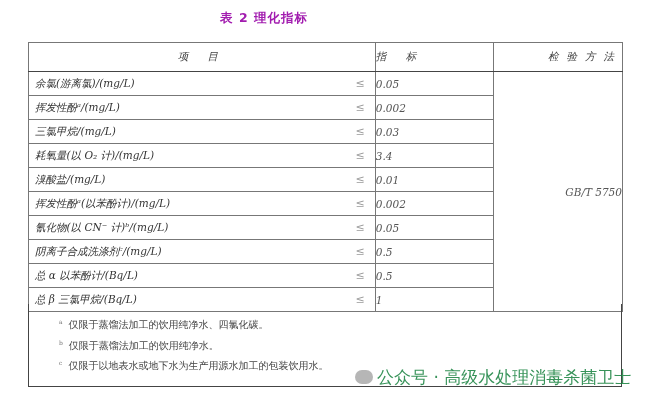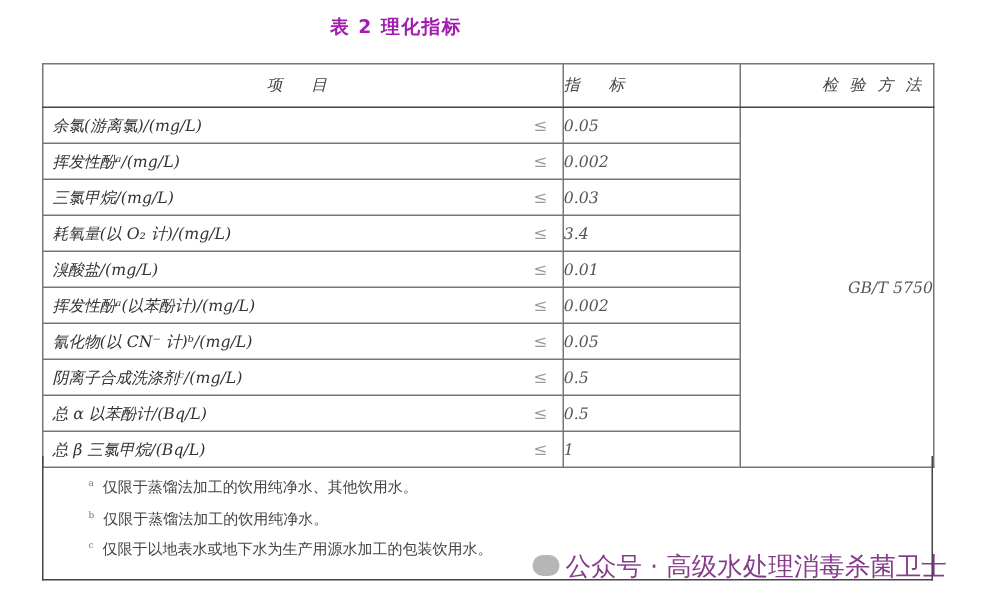--- a/index.html
+++ b/index.html
@@ -16,21 +16,21 @@
   .c3 { width:128px; text-align:right;margin-top:16px; }
   .item { display:flex; justify-content:space-between; align-items:center; padding:0 10px 0 6px; color:#333; }
   .le { color:#999; font-size:11px; }
   .val { color:#555; }
   .method { color:#555; letter-spacing:0; }
   .notes { position:absolute; left:28px; top:304px; width:592px; height:82px;
            border:1.5px solid #444; border-top:none; font-size:10px; color:#444; }
   .note { position:absolute; left:30px; }
   .note sup { font-size:6px; margin-right:6px; color:#777; }
   .watermark { position:absolute; left:355px; top:366px; font-family:"DejaVu Sans","Liberation Sans",sans-serif;
-               font-size:17px; color:#701a75; opacity:0.85; white-space:nowrap; }
+               font-size:17px; color:#15803d; opacity:0.85; white-space:nowrap; }
   .wm-icon { display:inline-block; width:18px; height:14px; background:#aaa; border-radius:8px; margin-right:4px; vertical-align:-1px; }
 </style>
 </head>
 <body>
 
 <div class="title">表 2   理化指标</div>
 
 <table class="main">
   <tbody>
       <tr>
@@ -126,18 +126,18 @@
             <span>总 β 三氯甲烷/(Bq/L)</span>
             <span class="le">≤</span>
           </div>
         </td>
     <td class="c2 val">1</td>
   </tr>
 </tbody>
   </table>
 
 <div class="notes">
-  <div class="note" style="top:14px;"><sup>a</sup><span>仅限于蒸馏法加工的饮用纯净水、其他饮用水。</span></div>
+  <div class="note" style="top:14px;"><sup>a</sup><span>仅限于蒸馏法加工的饮用纯净水、四氯化碳。</span></div>
   <div class="note" style="top:35px;"><sup>b</sup><span>仅限于蒸馏法加工的饮用纯净水。</span></div>
   <div class="note" style="top:55px;"><sup>c</sup><span>仅限于以地表水或地下水为生产用源水加工的包装饮用水。</span></div>
 </div>
 
 <div class="watermark"><span class="wm-icon"></span><span>公众号 · 高级水处理消毒杀菌卫士</span></div>
 
 </body></html>

